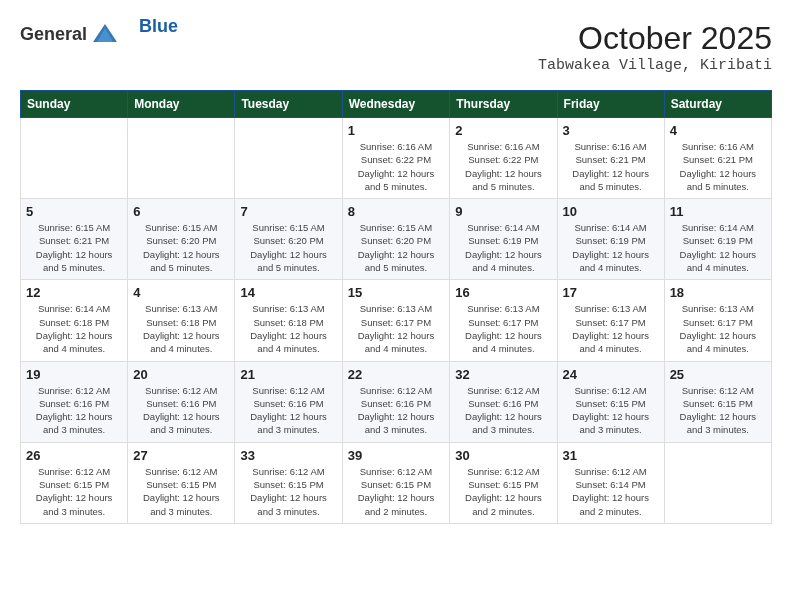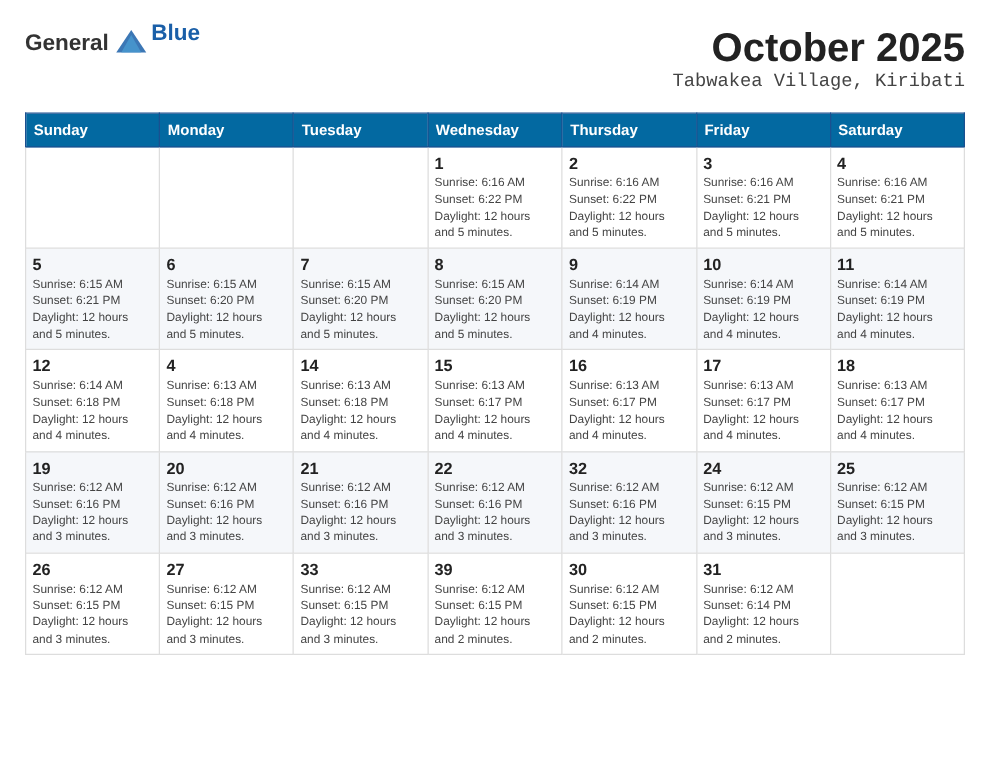--- a/index.html
+++ b/index.html
@@ -34,35 +34,35 @@
     .logo-icon {
       width: 28px;
       height: 28px;
       margin-left: 2px;
     }
     .title-section {
       text-align: right;
     }
     .month-title {
       font-size: 32px;
-      font-weight: bold;
+      font-weight: normal;
       color: #222;
     }
     .location-title {
       font-size: 15px;
       color: #444;
       font-family: Liberation Mono, monospace;
     }
     .calendar {
       width: 100%;
       border-collapse: collapse;
       border: 1px solid #ccc;
     }
     .calendar th {
-      background: #0369a1;
+      background: #14532d;
       color: #fff;
       font-size: 12px;
       font-weight: bold;
       text-align: left;
       padding: 6px 6px;
       border: 1px solid #1a5090;
     }
     .calendar td {
       vertical-align: top;
       padding: 5px 5px;
@@ -80,39 +80,40 @@
       font-size: 13px;
       font-weight: bold;
       display: block;
       margin-bottom: 2px;
       color: #222;
     }
     .day-detail {
       font-size: 9.5px;
       color: #444;
       line-height: 1.4;
+      text-align: center;
     }
     .empty-cell {
       background: #f9f9f9;
     }
   </style>
 </head>
 <body>
 
 <div class="header">
   <div class="logo">
     <div style="display:flex;flex-direction:row;align-items:flex-start">
       <span style="display:flex;align-items:center;gap:2px">
         <span class="logo-text-general">General</span>
         <svg class="logo-icon" viewBox="0 0 28 28" xmlns="http://www.w3.org/2000/svg">
           <polygon points="2,22 14,4 26,22" fill="#1a5fa8" opacity="0.85"></polygon>
           <polygon points="6,22 14,8 22,22" fill="#4a9fd4" opacity="0.7"></polygon>
         </svg>
       </span>
-      <span class="logo-text-blue" style="margin-top:-4px;margin-left:2px">Blue</span>
+      <span class="logo-text-blue" style="margin-top:-4px;margin-left:20px">Blue</span>
     </div>
   </div>
   <div class="title-section">
     <div class="month-title">October 2025</div>
     <div class="location-title">Tabwakea Village, Kiribati</div>
   </div>
 </div>
 
 <table class="calendar">
   <thead>

